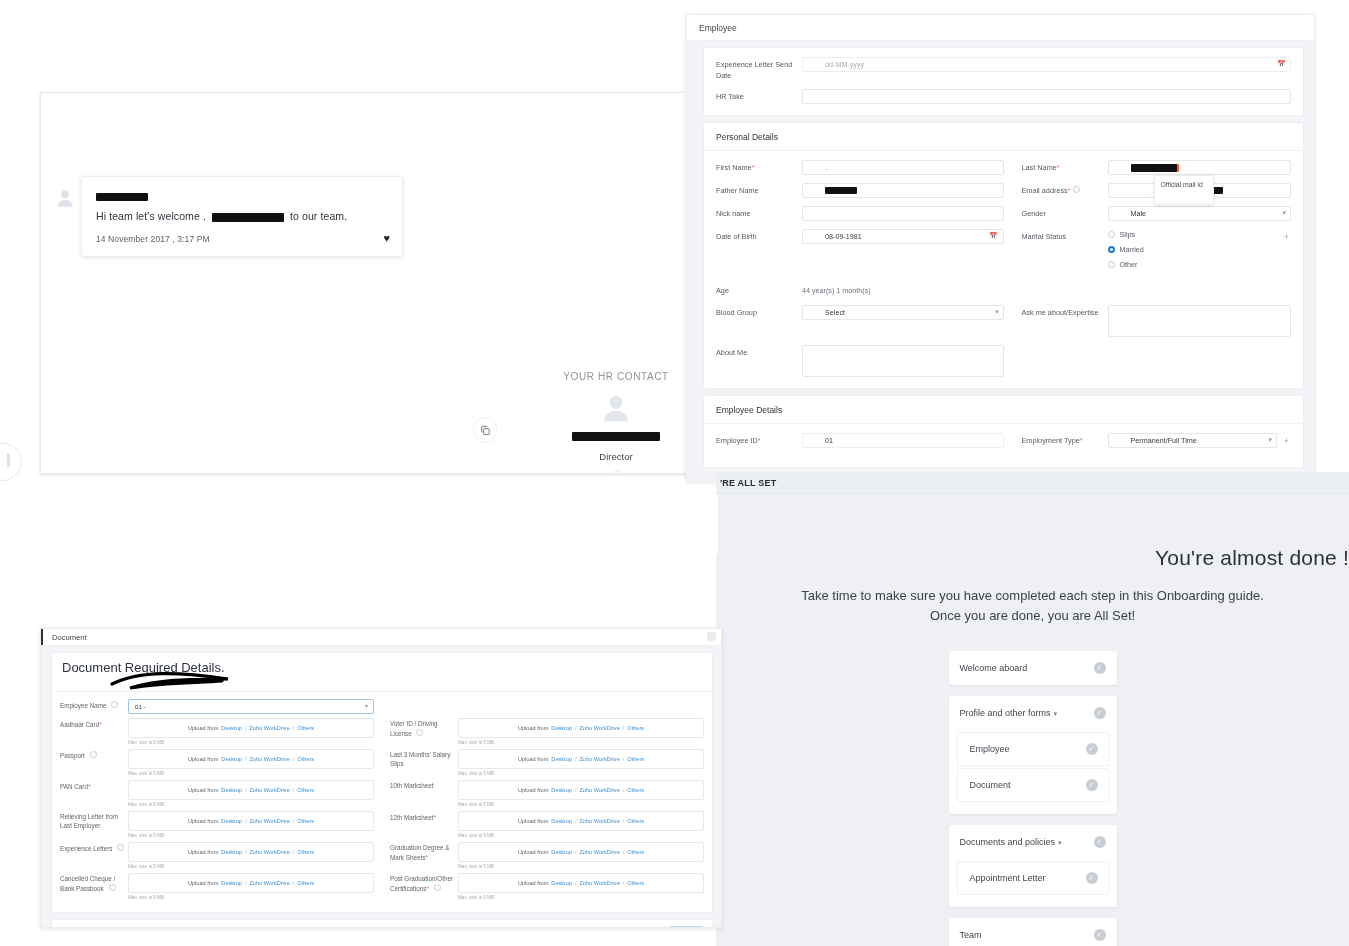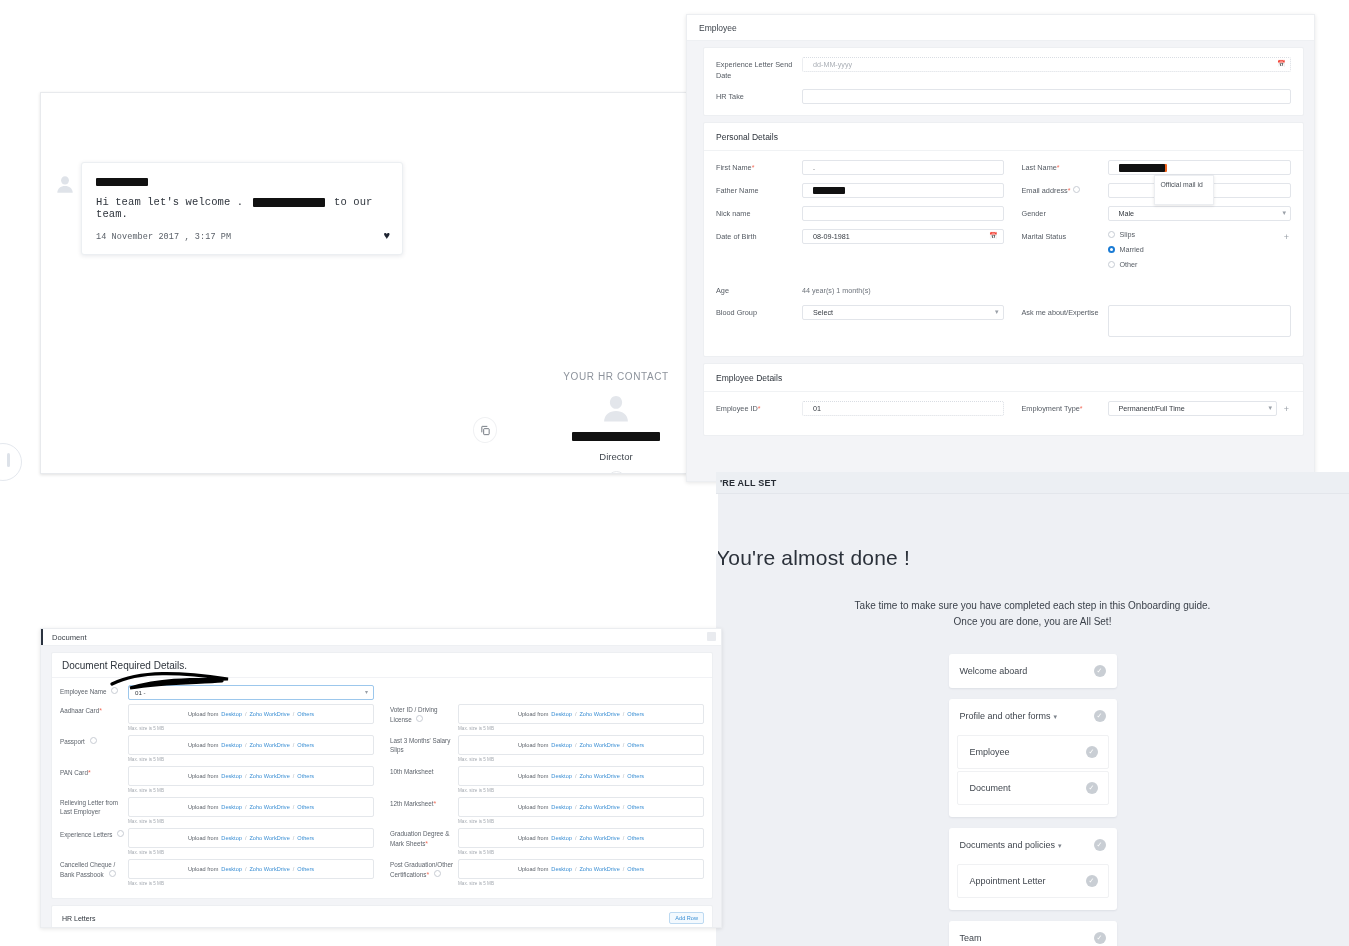--- a/index.html
+++ b/index.html
@@ -14,24 +14,24 @@
   .redact{display:inline-block;background:#111;border-radius:1px;vertical-align:middle;}
 
   
   #welcome-panel{
     left:40px;top:92px;width:645px;height:380px;
     background:#ffffff;border:1px solid #e8eaed;
     box-shadow:0 1px 3px rgba(0,0,0,.12);
     overflow:hidden;
   }
   #welcome-card{
-    position:absolute;left:40px;top:69px;width:322px;
+    position:absolute;left:40px;top:83px;width:322px;
     background:#fff;border:1px solid #eceff2;border-radius:3px;
     box-shadow:0 1px 4px rgba(20,30,60,.10);
-    padding:10px 14px 12px 14px;box-sizing:border-box;font-family:Liberation Mono, monospace;
+    padding:10px 14px 12px 14px;box-sizing:border-box;
   }
   #welcome-card .av{
     position:absolute;left:-28px;top:10px;width:22px;height:22px;
   }
   .post-author{height:9px;}
   .post-body{font-size:10.5px;color:#2f353d;margin-top:14px;letter-spacing:.1px;}
   .post-time{font-size:8.5px;color:#5a6068;margin-top:12px;letter-spacing:.1px;}
   .post-heart{position:absolute;right:12px;bottom:12px;font-size:11px;color:#1d2330;}
 
   #copy-chip{
@@ -74,21 +74,21 @@
   .frow{display:flex;align-items:flex-start;margin-bottom:8px;}
   .fcol{display:flex;align-items:flex-start;width:50%;box-sizing:border-box;}
   .fcol.full{width:100%;}
   .flabel{
     width:86px;min-width:86px;font-size:7.3px;color:#555b63;line-height:1.45;padding-top:3px;
   }
   .req{color:#f36c5a;font-size:7px;}
   .fctrl{flex:1;position:relative;}
   .inp{
     height:15px;border:1px solid #e2e5ea;border-radius:2px;background:#fff;
-    font-size:7.2px;color:#33383f;display:flex;align-items:center;padding:0 10px;box-sizing:border-box;text-align:right;
+    font-size:7.2px;color:#33383f;display:flex;align-items:center;padding:0 22px;box-sizing:border-box;text-align:right;
   }
   .inp.dotted{border:1px dotted #d9dde3;}
   .inp.ta{height:32px;align-items:flex-start;padding-top:3px;}
   .inp .ph{color:#a9aeb5;}
   .inp .cal,.inp .chev{position:absolute;right:5px;top:3px;font-size:7px;color:#9aa0a8;}
   .plain{font-size:7.2px;color:#6d737b;padding-top:3px;}
   .addbtn{margin-left:5px;width:9px;height:9px;color:#9aa0a8;font-size:9px;line-height:9px;margin-top:4px;text-align:center;}
   .radios{padding-top:1px;}
   .radio{display:flex;align-items:center;margin-bottom:6px;font-size:7.2px;color:#555b63;}
   .radio .dot{width:7px;height:7px;border-radius:50%;border:1px solid #c6ccd4;margin-right:5px;box-sizing:border-box;background:#fff;}
@@ -102,22 +102,22 @@
   
   #onboarding{
     left:716px;top:472px;width:633px;height:474px;background:#eef0f4;overflow:hidden;
   }
   #onboarding .ob-bar{
     height:22px;background:#eceff3;border-bottom:1px solid #e3e6eb;
     display:flex;align-items:center;padding-left:4px;box-sizing:border-box;
   }
   #onboarding .ob-bar span{font-size:9px;font-weight:bold;color:#262b33;letter-spacing:.2px;}
   #onboarding .ob-accentline{position:absolute;left:0;top:22px;width:2px;height:60px;background:#fff;}
-  .ob-h1{text-align:left;font-size:21px;color:#2b313a;font-weight:normal;margin:52px 0 0;letter-spacing:.2px;}
-  .ob-sub{text-align:center;font-size:10px;color:#3c424b;margin-top:28px;line-height:1.55;}
+  .ob-h1{text-align:right;font-size:21px;color:#2b313a;font-weight:normal;margin:52px 0 0;letter-spacing:.2px;}
+  .ob-sub{text-align:center;font-size:13px;color:#3c424b;margin-top:16px;line-height:1.55;}
   .ob-list{width:168px;margin:25px auto 0;}
   .ob-card{background:#fff;border-radius:3px;box-shadow:0 1px 2px rgba(30,40,60,.08);margin-bottom:11px;padding:0;}
   .ob-row{display:flex;align-items:center;justify-content:space-between;padding:11px 11px 11px 11px;}
   .ob-row .lbl{font-size:9px;color:#40464e;}
   .ob-row .caret{font-size:7px;color:#7d838b;margin-left:3px;}
   .ob-check{
     width:12px;height:12px;border-radius:50%;background:#c9ced4;color:#fff;
     display:flex;align-items:center;justify-content:center;font-size:7px;flex:none;
   }
   .ob-sub-wrap{padding:0 8px 12px 8px;}
@@ -130,21 +130,21 @@
     left:40px;top:628px;width:680px;height:298px;
     background:#fff;border:1px solid #ebedf0;box-shadow:0 1px 4px rgba(0,0,0,.10);overflow:hidden;
   }
   #document-panel .dp-title{
     height:17px;border-bottom:1px solid #eef0f3;display:flex;align-items:center;
     padding-left:11px;box-sizing:border-box;font-size:7.6px;color:#3d434b;position:relative;
   }
   #document-panel .dp-accent{position:absolute;left:0;top:0;width:2px;height:298px;background:#2b3340;}
   #document-panel .dp-body{position:absolute;left:0;top:17px;right:0;bottom:0;background:#f3f4f7;overflow:hidden;}
   .doc-card{background:#fff;border:1px solid #edeff2;border-radius:2px;margin:6px 8px 0 10px;}
-  .doc-head{padding:7px 10px 6px;font-size:10px;color:#2e343c;border-bottom:1px solid #f1f2f5;}
+  .doc-head{padding:7px 10px 16px;font-size:13px;color:#2e343c;border-bottom:1px solid #f1f2f5;}
   .doc-body{padding:7px 8px 8px;display:flex;}
   .doc-col{width:50%;box-sizing:border-box;padding-right:8px;}
   .doc-col:last-child{padding-right:0;padding-left:8px;}
   .doc-field{display:flex;align-items:flex-start;margin-bottom:4px;}
   .doc-label{width:68px;min-width:68px;font-size:6.3px;color:#5d636b;line-height:1.4;padding-top:2px;}
   .doc-label .info{display:inline-block;width:5px;height:5px;border-radius:50%;border:1px solid #c7ccd3;margin-left:3px;}
   .doc-ctrl{flex:1;}
   .doc-drop{
     border:1px solid #e4e7eb;border-radius:2px;height:18px;display:flex;align-items:center;
     justify-content:center;background:#fff;font-size:5.6px;color:#5d636b;gap:3px;
@@ -364,20 +364,31 @@
           <div class="fcol" style="padding-left:18px;">
             <div class="flabel">Ask me about/Expertise</div>
             <div class="fctrl">
                 <div class="inp ta">
                   <span></span>
                 </div>
               </div>
           </div>
         </div>
 
+        <div class="frow" style="margin-bottom:0;">
+          <div class="fcol">
+            <div class="flabel">About Me</div>
+            <div class="fctrl">
+                <div class="inp ta">
+                  <span></span>
+                </div>
+              </div>
+          </div>
+          <div class="fcol" style="padding-left:18px;"></div>
+        </div>
 
       </div>
     </div>
 
     <div class="ef-card">
       <div class="ef-card-head">Employee Details</div>
       <div class="ef-card-body">
 
         <div class="frow">
           <div class="fcol">

